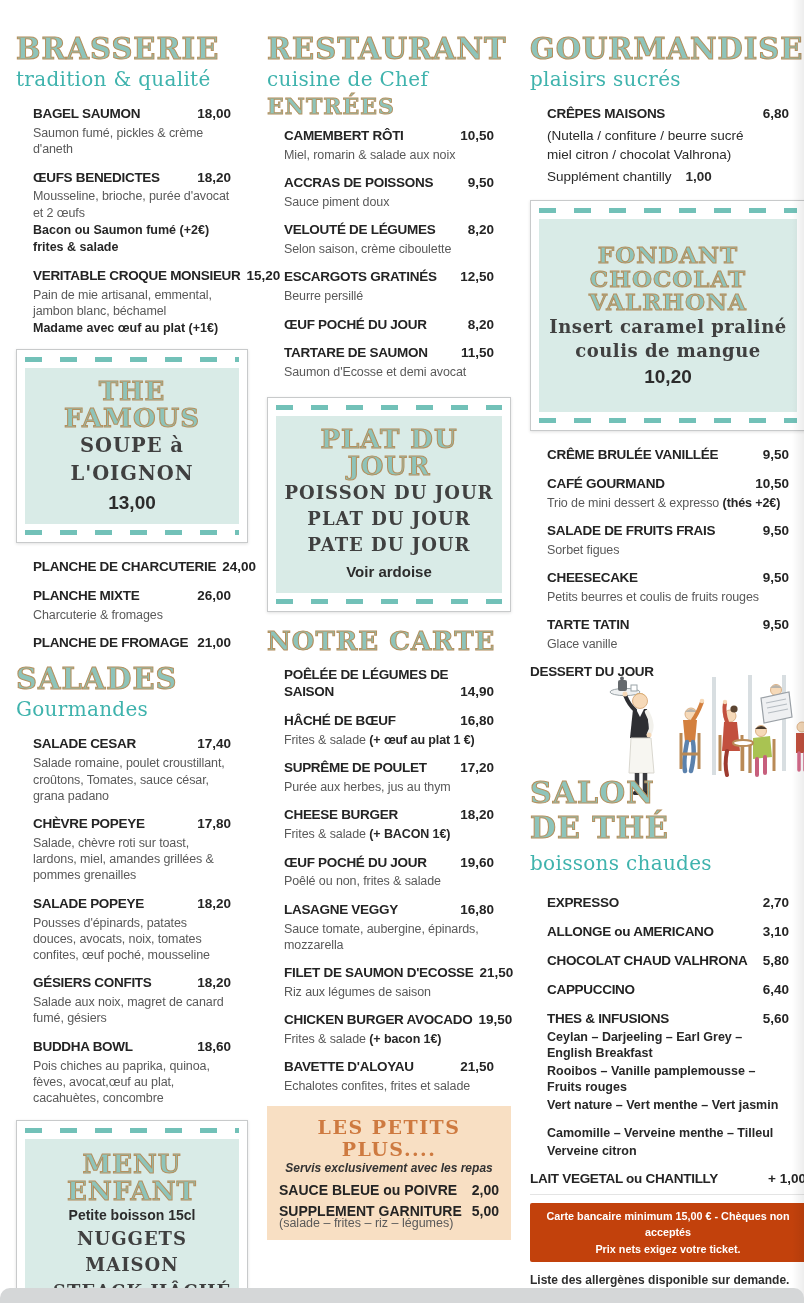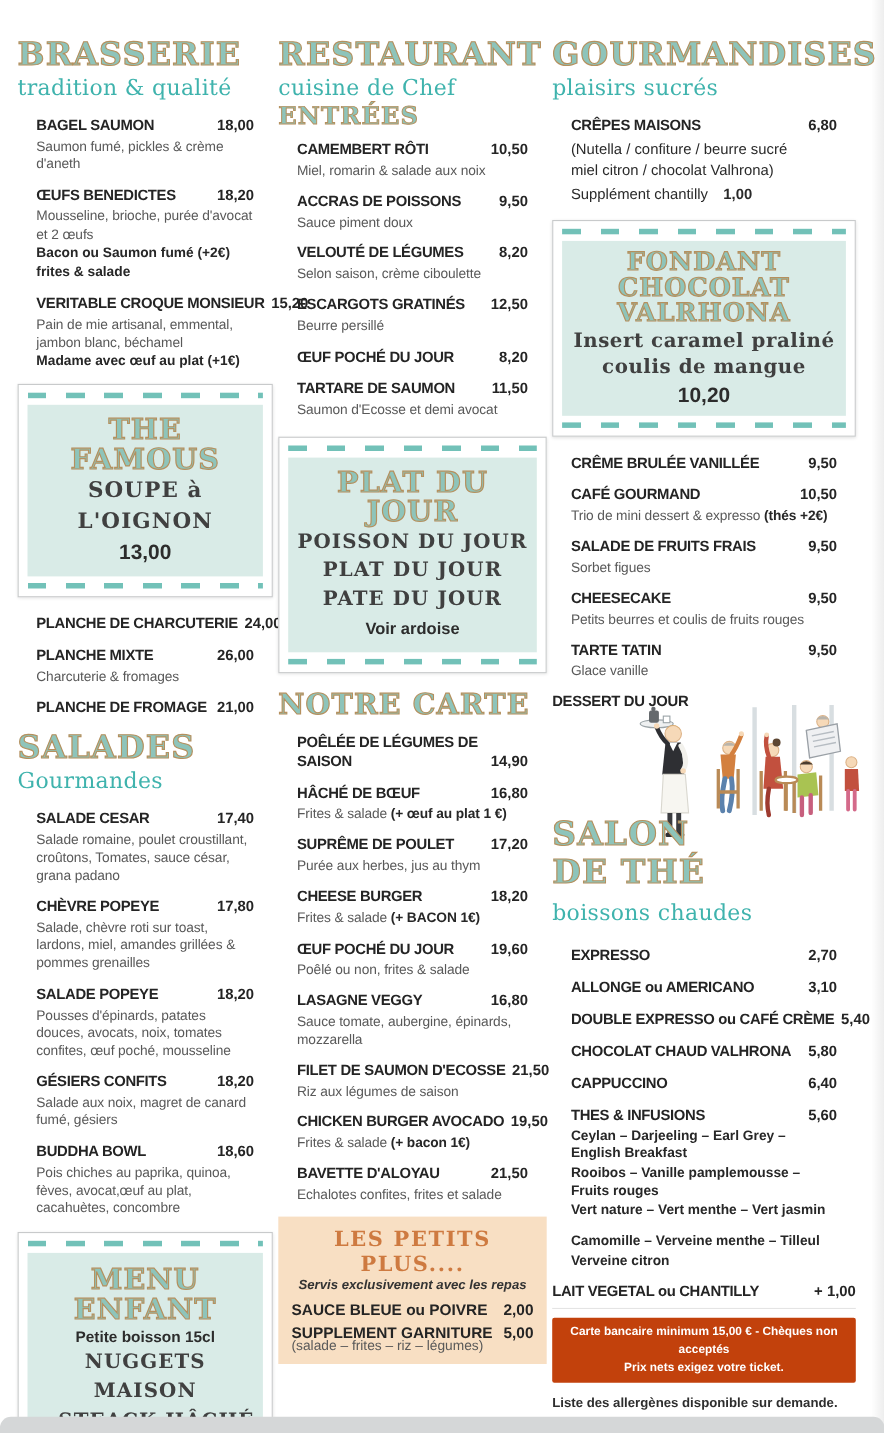--- a/index.html
+++ b/index.html
@@ -3,21 +3,21 @@
 <meta charset="utf-8">
 <style>
   html,body{margin:0;padding:0;}
   body{
     width:804px;height:1303px;background:#ffffff;position:relative;overflow:hidden;
     font-family:"Liberation Sans",sans-serif;color:#242424;
   }
   .page{
     position:absolute;inset:0;box-sizing:border-box;
     padding:34px 8px 0 16px;
-    display:grid;grid-template-columns:232px 244px 276px;column-gap:5px;
+    display:grid;grid-template-columns:232px 244px 276px;column-gap:19px;
   }
   .edge-shade{position:absolute;top:0;right:0;bottom:0;width:12px;
     background:linear-gradient(90deg,rgba(0,0,0,0) 0%,rgba(0,0,0,0.07) 100%);pointer-events:none;}
   .bottom-band{position:absolute;left:0;right:0;bottom:0;height:15px;background:#d5d7d8;
     border-radius:10px 10px 0 0;}
 
   
   .stencil{
     font-family:"DejaVu Serif",serif;font-weight:700;
     color:#8ec4ba;-webkit-text-stroke:1.05px #b5905e;
@@ -347,21 +347,21 @@
           <span class="nm">CRÊPES MAISONS</span>
           <span class="pr">6,80</span>
         </div>
       <div class="db" style="font-weight:normal;font-size:13.5px;color:#2a2a2a;margin-top:4px;">(Nutella / confiture / beurre sucré</div>
       <div class="db" style="font-weight:normal;font-size:13.5px;color:#2a2a2a;">miel citron / chocolat Valhrona)</div>
       <div class="supp-row"><span>Supplément chantilly</span><span class="sp"></span><span style="font-weight:bold;">1,00</span></div>
     </div>
 
     <div class="tbox" style="margin-top:16px;">
       <div class="dash"></div>
-      <div class="tbox-inner" style="padding:7px 4px;">
+      <div class="tbox-inner" style="padding:24px 4px;">
         <span class="stencil box-title sm">FONDANT CHOCOLAT</span>
         <span class="stencil box-title sm">VALRHONA</span>
         <div class="box-orange" style="letter-spacing:0.5px;">Insert caramel praliné</div>
         <div class="box-orange" style="letter-spacing:0.5px;line-height:1.2;">coulis de mangue</div>
         <div class="box-price">10,20</div>
       </div>
       <div class="dash"></div>
     </div>
 
     <div class="item" style="margin-top:14px;">
@@ -470,26 +470,20 @@
         </div>
     </div>
     <div class="item">
       <div class="row">
           <span class="nm">ALLONGE ou AMERICANO</span>
           <span class="pr">3,10</span>
         </div>
     </div>
     <div class="item">
       <div class="row">
-          <span class="nm">DOUBLE EXPRESSO ou CAFÉ CRÈME</span>
-          <span class="pr">5,40</span>
-        </div>
-    </div>
-    <div class="item">
-      <div class="row">
           <span class="nm">CHOCOLAT CHAUD VALHRONA</span>
           <span class="pr">5,80</span>
         </div>
     </div>
     <div class="item">
       <div class="row">
           <span class="nm">CAPPUCCINO</span>
           <span class="pr">6,40</span>
         </div>
     </div>

